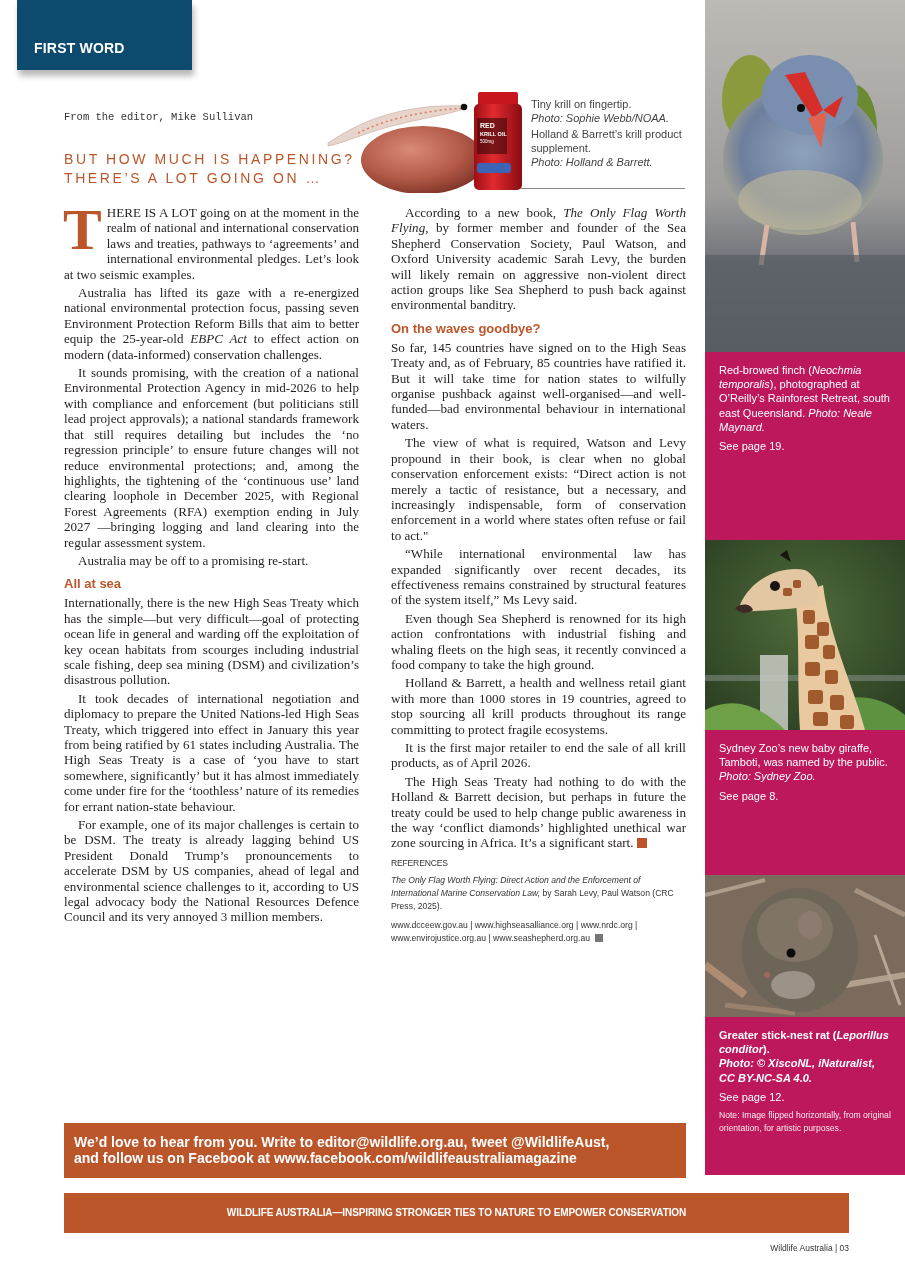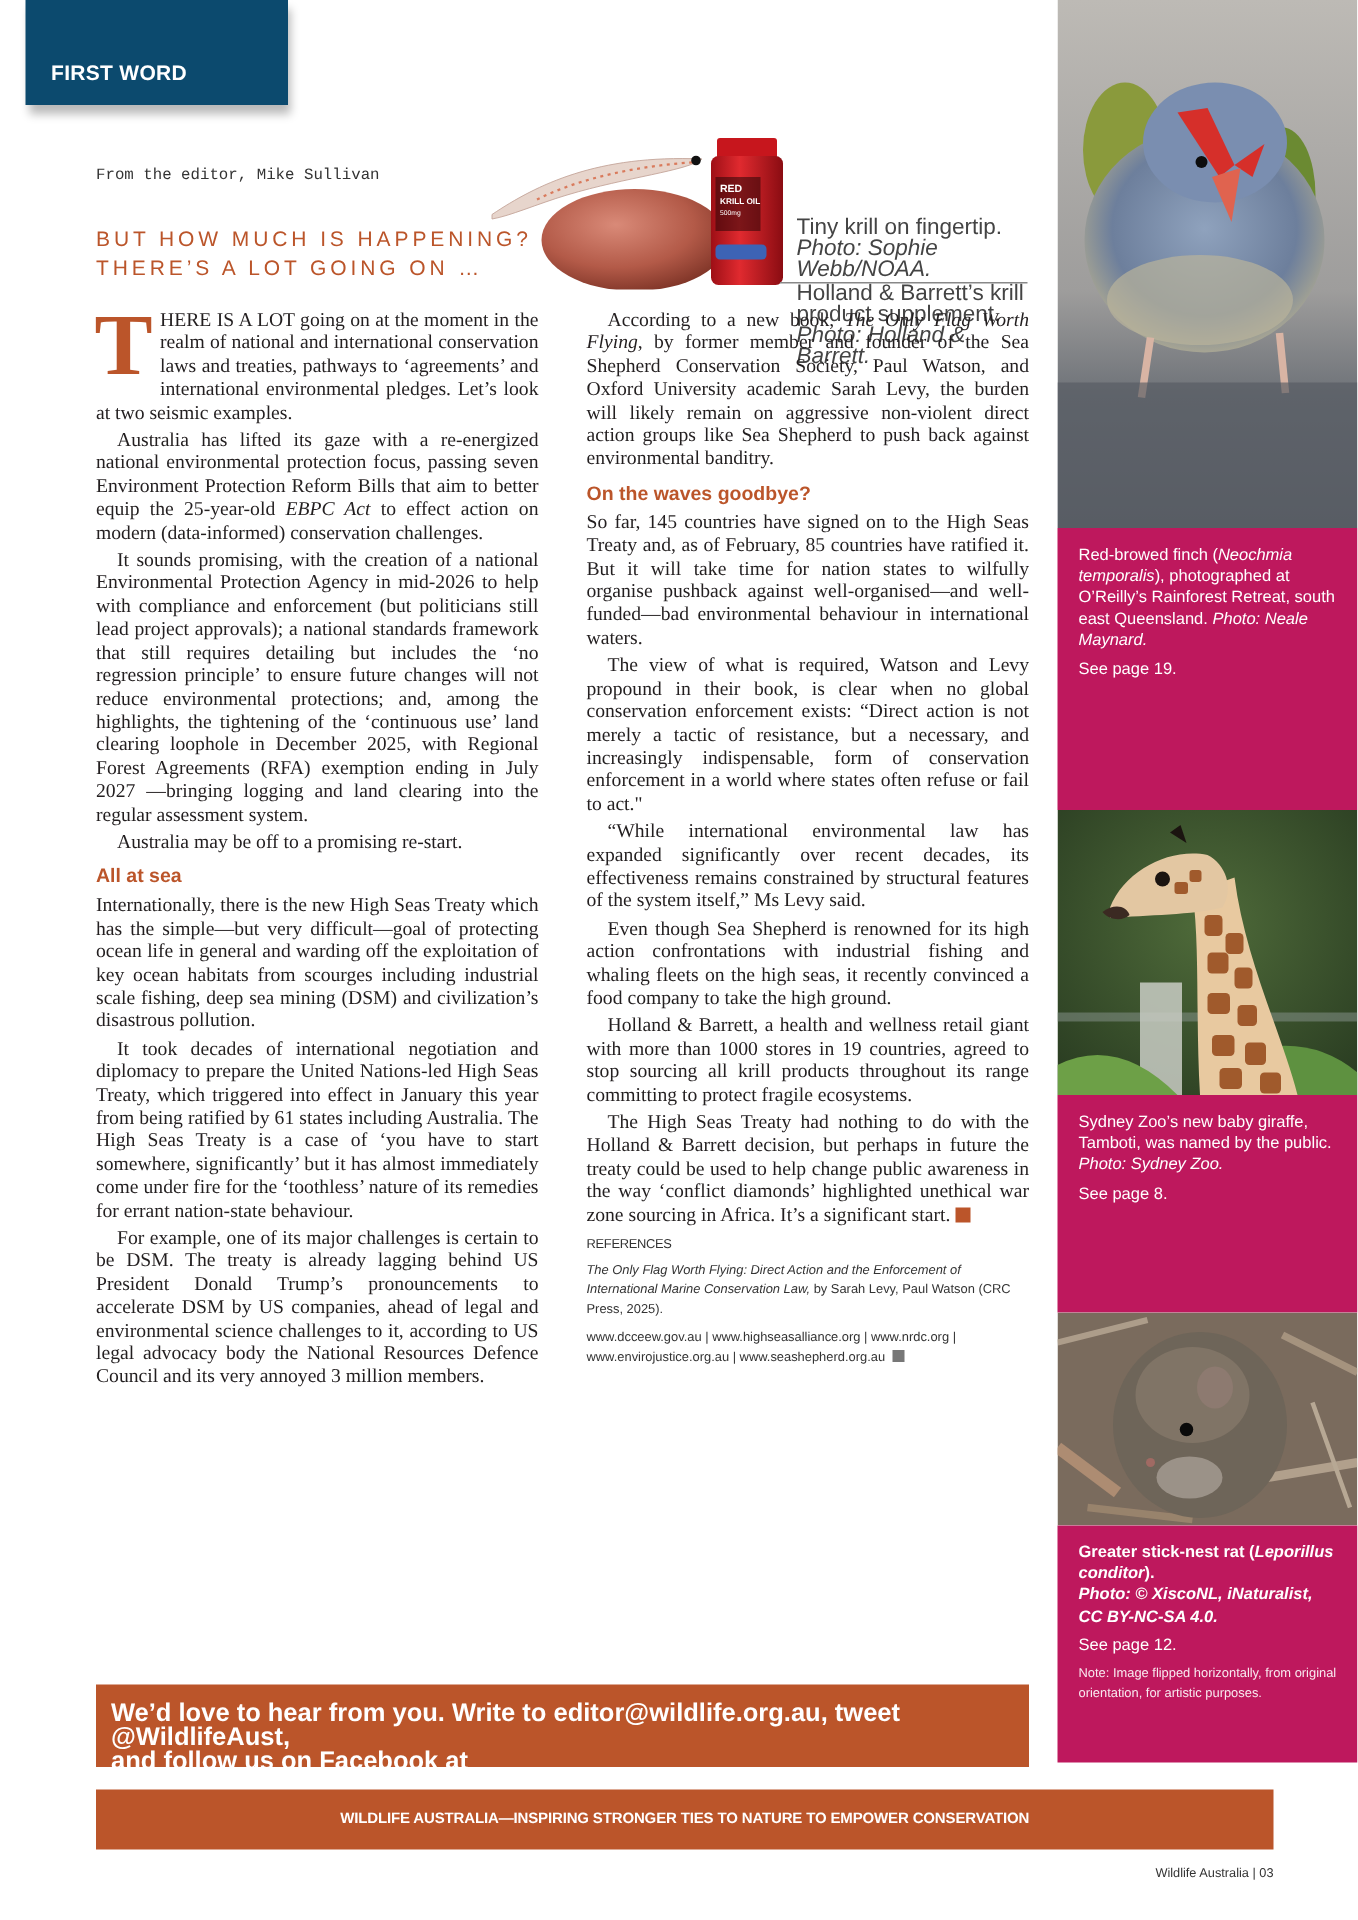--- a/index.html
+++ b/index.html
@@ -23,21 +23,21 @@
   .headline {
     position: absolute; left: 64px; top: 150px; width: 320px;
     font-family: "Liberation Sans", "DejaVu Sans", sans-serif;
     font-size: 14px; line-height: 19px; letter-spacing: 2.6px; color: #bb552a; font-weight: normal;
   }
 
   
   .krill-art { position: absolute; left: 318px; top: 88px; width: 205px; height: 105px; }
   .caption-top {
     position: absolute; left: 531px; top: 97px; width: 160px;
-    font-family: "Liberation Sans", "DejaVu Sans", sans-serif; font-size: 15px; line-height: 14px; color: #444; margin-top: 48px;
+    font-family: "Liberation Sans", "DejaVu Sans", sans-serif; font-size: 11px; line-height: 14px; color: #444;
   }
   .caption-top p { margin-bottom: 2px; }
   .caption-top em { font-style: italic; }
   .caption-rule { position: absolute; left: 520px; top: 188px; width: 165px; height: 1px; background: #888; }
 
   .col {
     position: absolute; top: 205px; width: 295px;
     font-size: 13.1px; line-height: 15.4px; text-align: justify; hyphens: auto;
   }
   .col1 { left: 64px; }
@@ -68,21 +68,21 @@
     font-family: "Liberation Sans", "DejaVu Sans", sans-serif; font-size: 11px; line-height: 14.2px;
     padding: 11px 12px 0 14px;
   }
   .cap em { font-style: italic; }
   .cap .see { margin-top: 5px; }
   .cap .note { font-size: 8.6px; line-height: 13px; margin-top: 5px; opacity: 0.9; }
 
   .cta {
     position: absolute; left: 64px; top: 1123px; width: 622px; height: 55px;
     background: #bb552a; color: #fff; padding: 11px 10px 0 10px;
-    font-family: "Liberation Sans", "DejaVu Sans", sans-serif; font-weight: bold; font-size: 17px; line-height: 16px;
+    font-family: "Liberation Sans", "DejaVu Sans", sans-serif; font-weight: bold; font-size: 14px; line-height: 16px;
   }
   .footer-band {
     position: absolute; left: 64px; top: 1193px; width: 785px; height: 40px;
     background: #bb552a; color: #fff; text-align: center; line-height: 40px;
     font-family: "Liberation Sans", "DejaVu Sans", sans-serif; font-weight: bold; font-size: 10px; letter-spacing: -0.1px;
   }
   .page-num {
     position: absolute; right: 56px; top: 1243px;
     font-family: "Liberation Sans", "DejaVu Sans", sans-serif; font-size: 8.5px; color: #333;
   }
@@ -151,20 +151,21 @@
 </div>
 
 <div class="col col2">
   <p><span>According to a new book, </span><em>The Only Flag Worth Flying</em><span>, by former member and founder of the Sea Shepherd Conservation Society, Paul Watson, and Oxford University academic Sarah Levy, the burden will likely remain on aggressive non-violent direct action groups like Sea Shepherd to push back against environmental banditry.</span></p>
   <h3>On the waves goodbye?</h3>
   <p class="noindent">So far, 145 countries have signed on to the High Seas Treaty and, as of February, 85 countries have ratified it. But it will take time for nation states to wilfully organise pushback against well-organised—and well-funded—bad environmental behaviour in international waters.</p>
   <p>The view of what is required, Watson and Levy propound in their book, is clear when no global conservation enforcement exists: “Direct action is not merely a tactic of resistance, but a necessary, and increasingly indispensable, form of conservation enforcement in a world where states often refuse or fail to act."</p>
   <p>“While international environmental law has expanded significantly over recent decades, its effectiveness remains constrained by structural features of the system itself,” Ms Levy said.</p>
   <p>Even though Sea Shepherd is renowned for its high action confrontations with industrial fishing and whaling fleets on the high seas, it recently convinced a food company to take the high ground.</p>
   <p>Holland &amp; Barrett, a health and wellness retail giant with more than 1000 stores in 19 countries, agreed to stop sourcing all krill products throughout its range committing to protect fragile ecosystems.</p>
+  <p>It is the first major retailer to end the sale of all krill products, as of April 2026.</p>
   <p><span>The High Seas Treaty had nothing to do with the Holland &amp; Barrett decision, but perhaps in future the treaty could be used to help change public awareness in the way ‘conflict diamonds’ highlighted unethical war zone sourcing in Africa. It’s a significant start.</span><span class="endmark"></span></p>
   <div class="refs">
     <div class="ref-title">REFERENCES</div>
     <div class="ref-book"><em>The Only Flag Worth Flying: Direct Action and the Enforcement of International Marine Conservation Law,</em><span> by Sarah Levy, Paul Watson (CRC Press, 2025).</span></div>
     <div><span>www.dcceew.gov.au | www.highseasalliance.org | www.nrdc.org | www.envirojustice.org.au | www.seashepherd.org.au</span> <span class="endmark grey"></span></div>
   </div>
 </div>
 
 <div class="sidebar">
 

